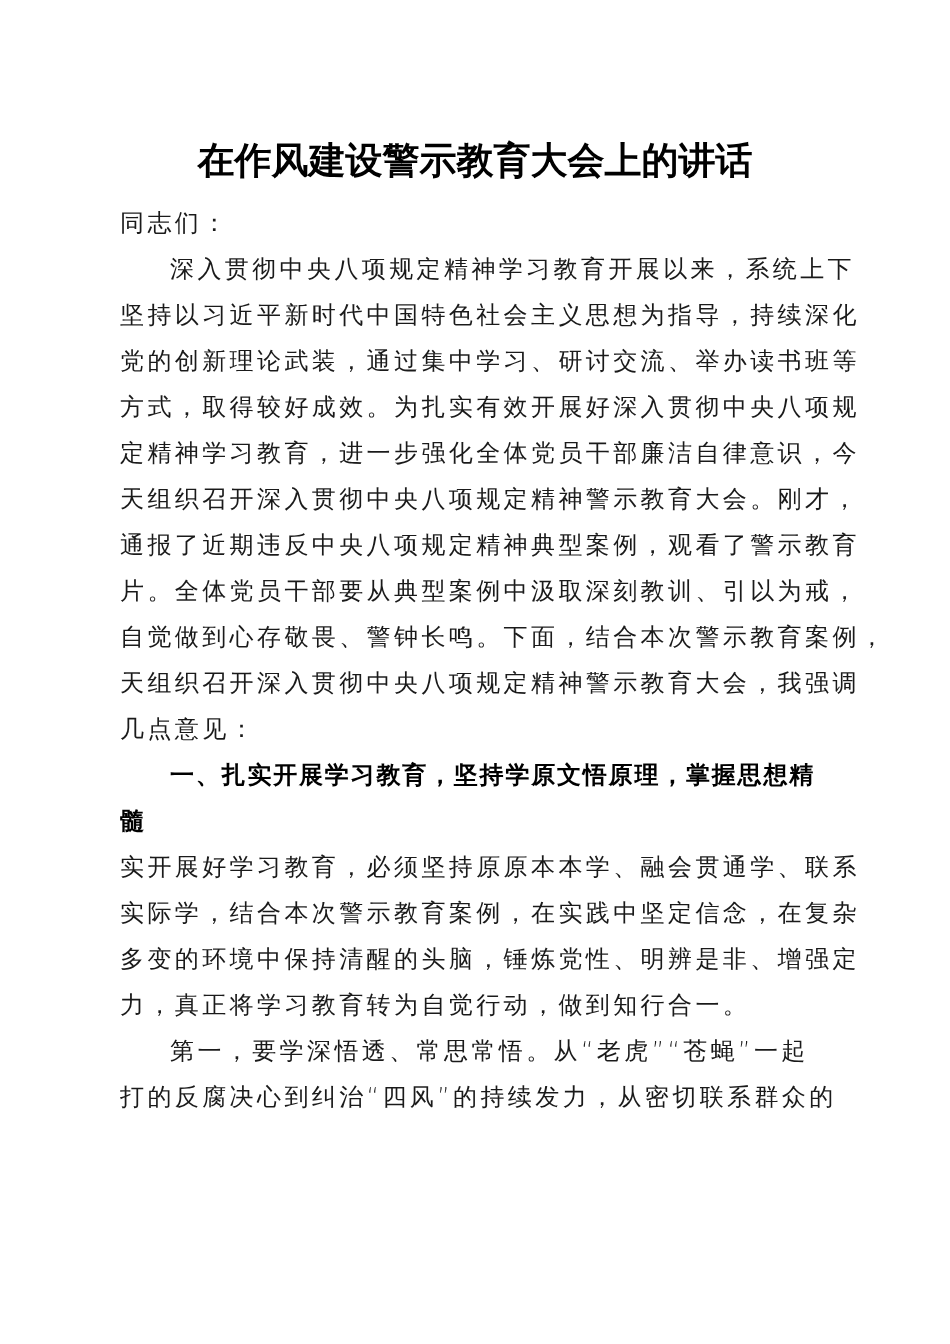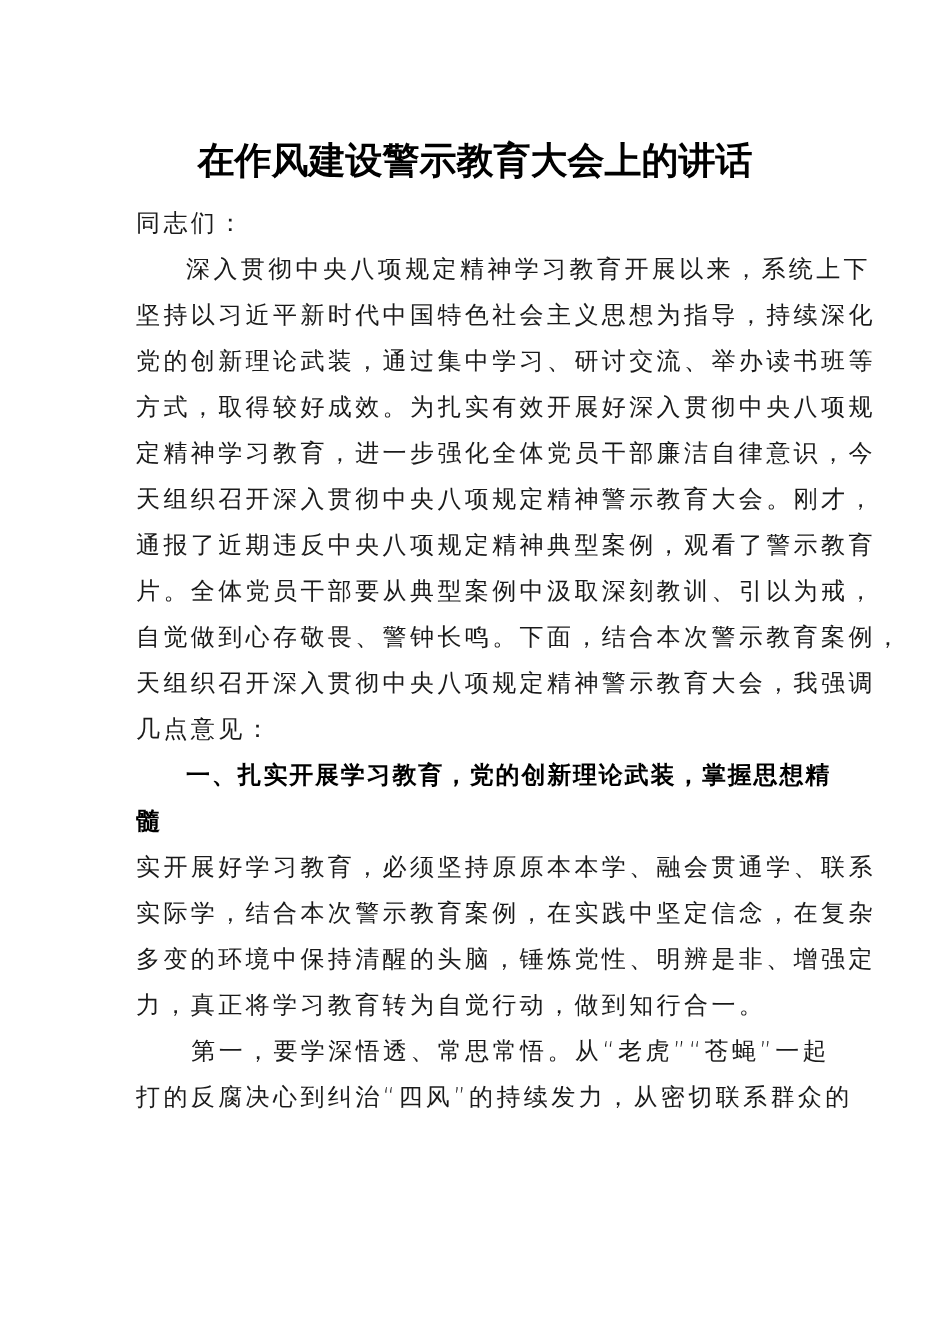--- a/index.html
+++ b/index.html
@@ -5,43 +5,43 @@
   html, body { margin: 0; padding: 0; background: #ffffff; }
   body { width: 950px; height: 1344px; position: relative; overflow: hidden;
          font-family: "DejaVu Serif", "Liberation Serif", serif; color: #111; }
   .page { position: absolute; left: 0; top: 0; width: 950px; height: 1172px; background: #fff; }
   .title { position: absolute; top: 136px; left: 0; width: 950px; text-align: center;
            font-size: 37px; font-weight: bold; letter-spacing: 0px; line-height: 48px;
            font-family: "DejaVu Serif", "Liberation Serif", serif; color: #000; }
   .body { position: absolute; top: 200px; left: 120px; width: 710px; }
   .line { height: 46px; line-height: 46px; font-size: 24px; white-space: nowrap;
           letter-spacing: 3.4px; font-family: "DejaVu Sans", "Liberation Sans", sans-serif;
-          font-weight: 300; color: #1a1a1a; margin-left: 16px; }
-  .indent { padding-left: 50px; text-align: right; }
+          font-weight: 300; color: #1a1a1a; }
+  .indent { padding-left: 50px; }
   .heading { font-weight: bold; color: #000; letter-spacing: 1.8px; }
 </style>
 </head>
 <body>
 
 <div class="page">
   <div class="title">在作风建设警示教育大会上的讲话</div>
   <div class="body">
     <div class="line">同志们：</div>
     <div class="line indent">深入贯彻中央八项规定精神学习教育开展以来，系统上下</div>
     <div class="line">坚持以习近平新时代中国特色社会主义思想为指导，持续深化</div>
     <div class="line">党的创新理论武装，通过集中学习、研讨交流、举办读书班等</div>
     <div class="line">方式，取得较好成效。为扎实有效开展好深入贯彻中央八项规</div>
     <div class="line">定精神学习教育，进一步强化全体党员干部廉洁自律意识，今</div>
     <div class="line">天组织召开深入贯彻中央八项规定精神警示教育大会。刚才，</div>
     <div class="line">通报了近期违反中央八项规定精神典型案例，观看了警示教育</div>
     <div class="line">片。全体党员干部要从典型案例中汲取深刻教训、引以为戒，</div>
     <div class="line">自觉做到心存敬畏、警钟长鸣。下面，结合本次警示教育案例，</div>
     <div class="line">天组织召开深入贯彻中央八项规定精神警示教育大会，我强调</div>
     <div class="line">几点意见：</div>
-    <div class="line indent heading">一、扎实开展学习教育，党的创新理论武装，掌握思想精</div>
+    <div class="line indent heading">一、扎实开展学习教育，坚持学原文悟原理，掌握思想精</div>
     <div class="line heading">髓</div>
     <div class="line">实开展好学习教育，必须坚持原原本本学、融会贯通学、联系</div>
     <div class="line">实际学，结合本次警示教育案例，在实践中坚定信念，在复杂</div>
     <div class="line">多变的环境中保持清醒的头脑，锤炼党性、明辨是非、增强定</div>
     <div class="line">力，真正将学习教育转为自觉行动，做到知行合一。</div>
     <div class="line indent">第一，要学深悟透、常思常悟。从“老虎”“苍蝇”一起</div>
     <div class="line">打的反腐决心到纠治“四风”的持续发力，从密切联系群众的</div>
   </div>
 </div>
 

